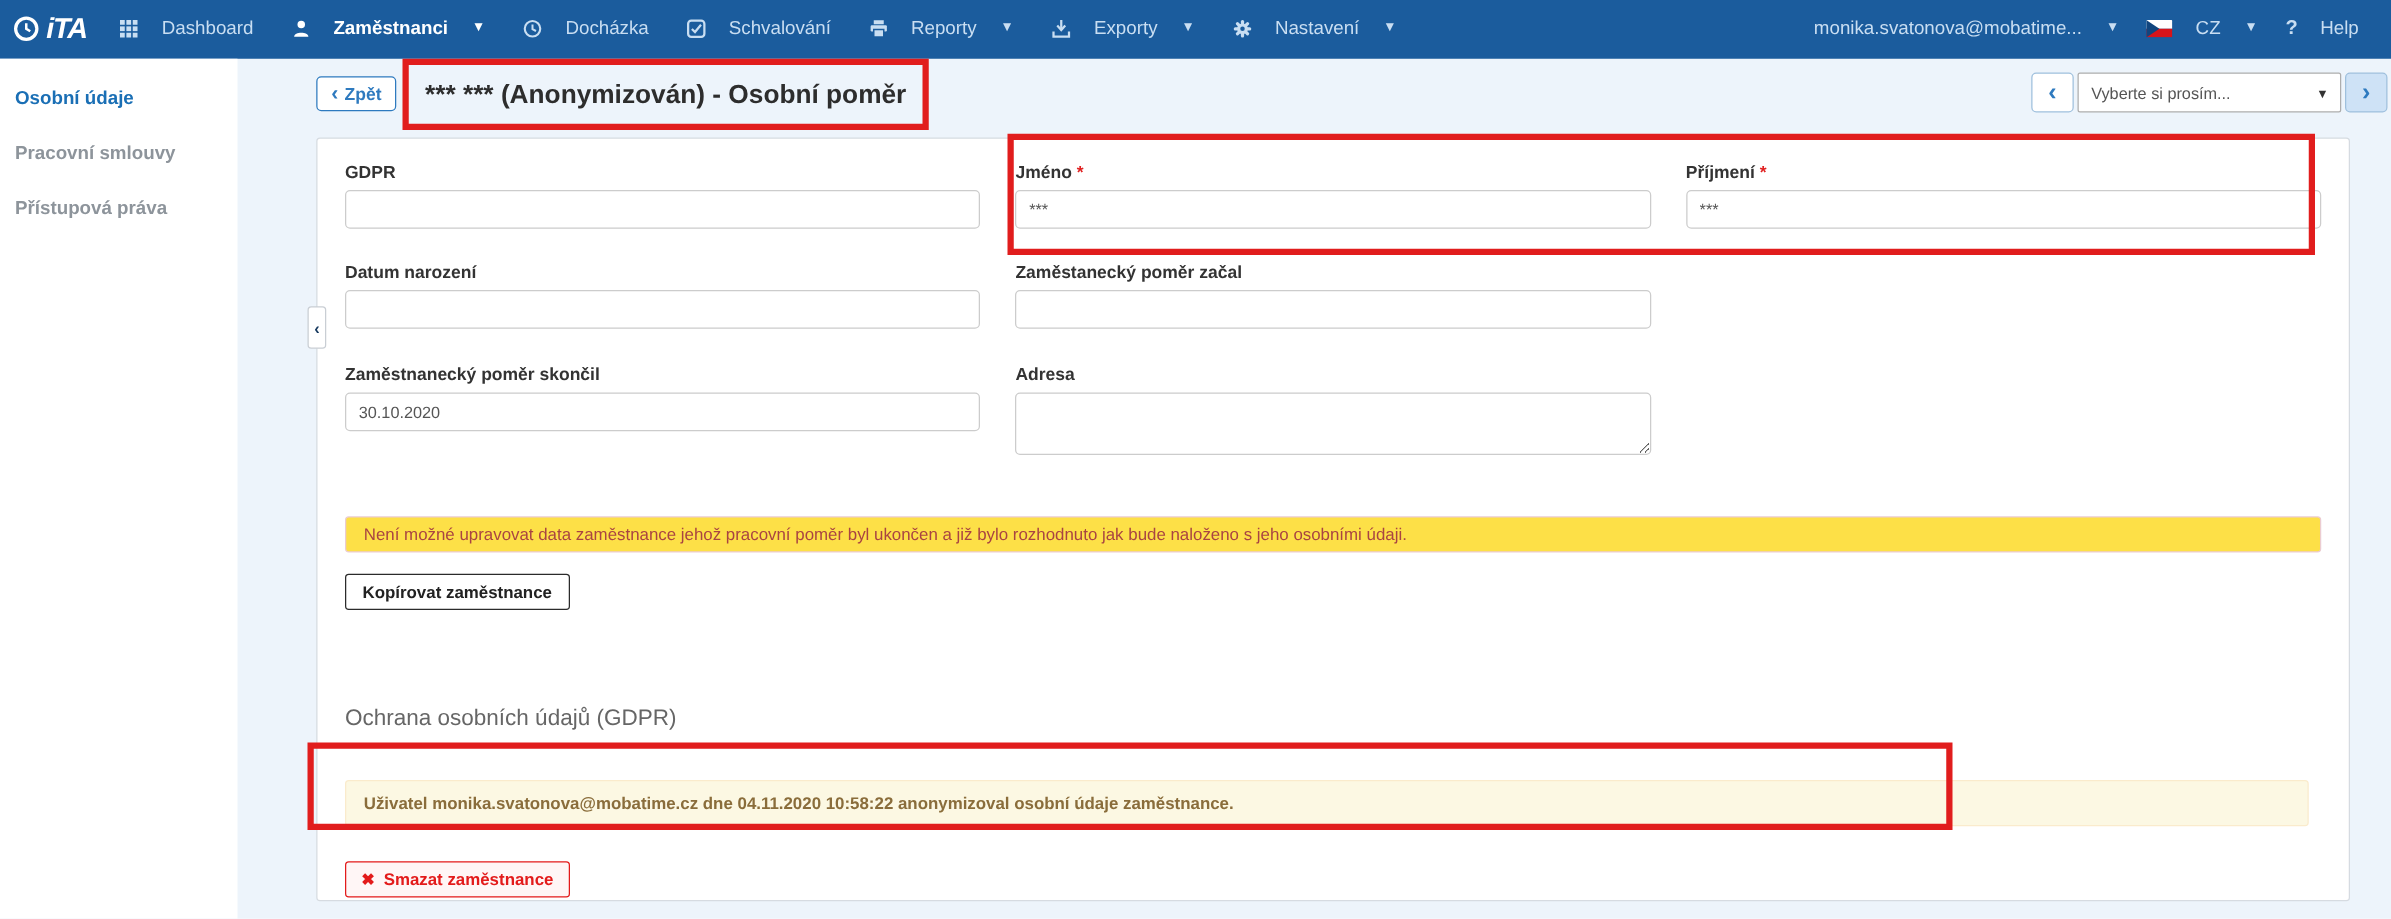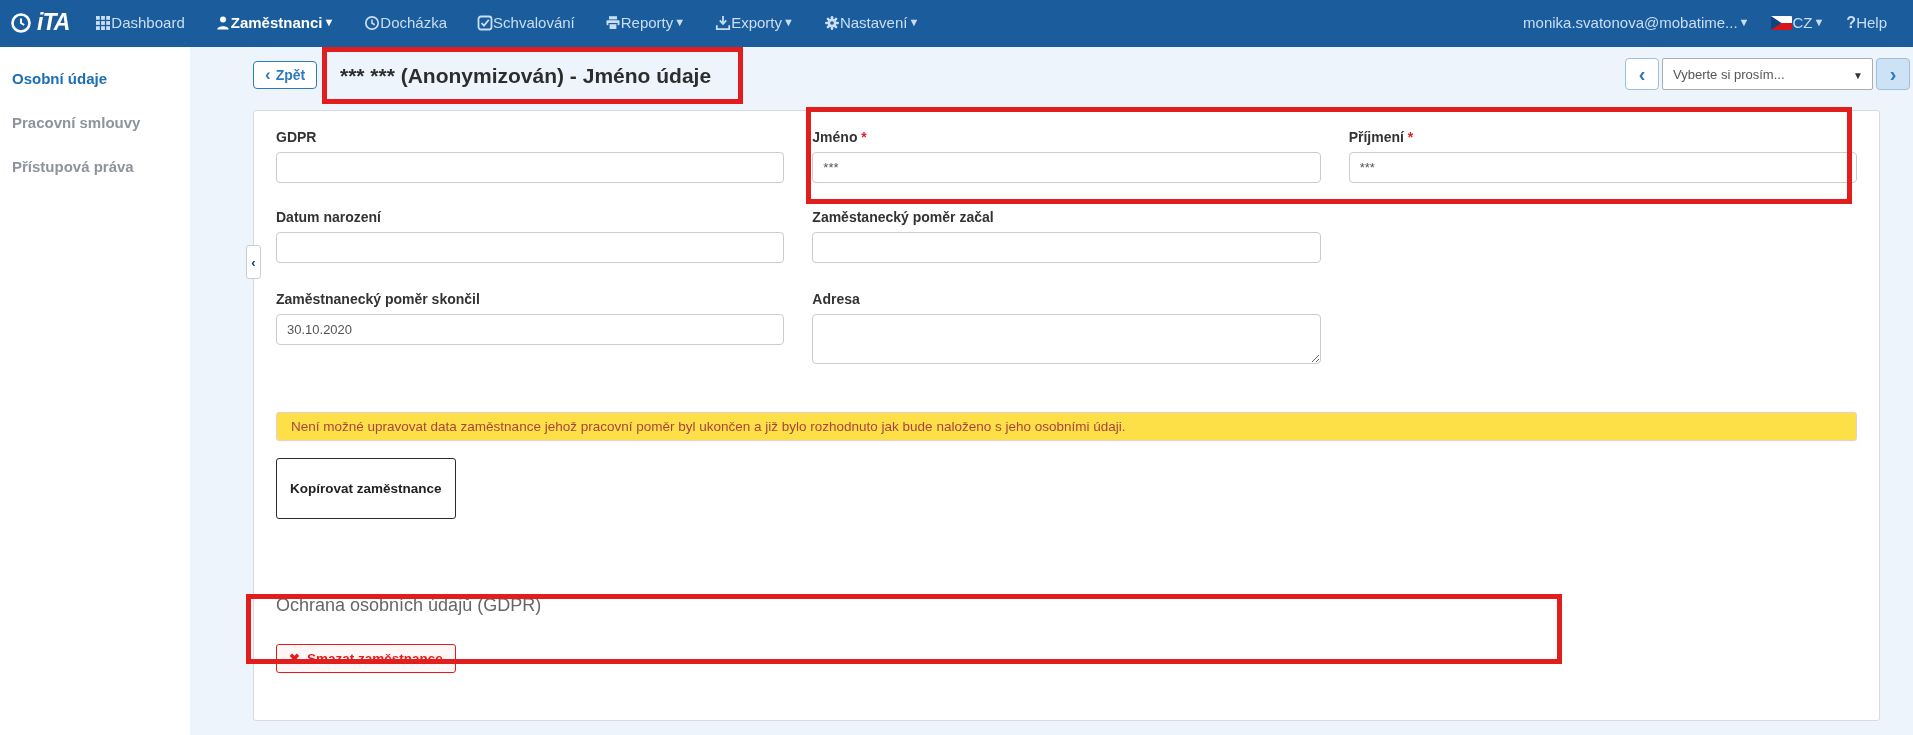--- a/index.html
+++ b/index.html
@@ -13,21 +13,21 @@
 
   
   .navbar {
     position: absolute; top: 0; left: 0; width: 1913px; height: 47px;
     background: #1b5c9d; display: flex; align-items: center;
     padding: 0 26px 2px 10px; color: #c9def2;
   }
   .logo { display: flex; align-items: center; gap: 5px; margin-right: 26px; color: #fff; }
   .logo-text { font-size: 23px; font-weight: bold; font-style: italic; letter-spacing: -1px; }
   .nav-item {
-    display: flex; align-items: center; gap: 0; margin-right: 30px;
+    display: flex; align-items: center; gap: 18px; margin-right: 30px;
     font-size: 15px; color: #c9def2; cursor: pointer; white-space: nowrap;
   }
   .nav-item.active { color: #ffffff; font-weight: bold; }
   .nav-icon { display: inline-flex; width: 16px; height: 16px; }
   .caret { font-size: 11px; line-height: 1; margin-left: 1px; }
   .nav-right { margin-left: auto; display: flex; align-items: center; gap: 22px; }
   .flag { width: 21px; height: 14px; display: inline-block; border-radius: 1px; overflow: hidden; }
 
   
   .sidebar {
@@ -99,21 +99,21 @@
 
   .alert-danger {
     margin-top: 44px; width: 100%; background: #fde047;
     border: 1px solid #ebccd1; border-radius: 3px;
     color: #a94442; font-size: 13.5px; padding: 6px 14px;
   }
   .btn-copy {
     margin-top: 17px; display: inline-block; background: #fff;
     border: 1px solid #2b2b2b; border-radius: 3px;
     font-size: 13.5px; font-weight: bold; color: #222;
-    padding: 22px 13px; cursor: pointer;
+    padding: 6px 13px; cursor: pointer;
   }
   .gdpr-heading { margin-top: 76px; font-size: 18px; color: #666; }
   .alert-warning {
     margin-top: 39px; width: 1571px; background: #fcf8e3;
     border: 1px solid #faebcc; border-radius: 3px;
     color: #8a6d3b; font-size: 13.5px; font-weight: bold; padding: 10px 14px;
   }
   .btn-delete {
     margin-top: 28px; display: inline-flex; align-items: center; gap: 7px;
     background: #fff6f6; border: 1px solid #e31b1b; border-radius: 3px;
@@ -269,21 +269,21 @@
   <div class="sidebar-item">
     <span>Přístupová práva</span>
   </div>
 </div>
 
 <button class="back-btn">
   <span class="chev">‹</span>
   <span>Zpět</span>
 </button>
 
-<div class="page-title">*** *** (Anonymizován) - Jméno údaje</div>
+<div class="page-title">*** *** (Anonymizován) - Osobní poměr</div>
 
 <div class="pager-btn pager-prev">
   <span>‹</span>
 </div>
 <div class="employee-select">
   <span>Vyberte si prosím...</span>
   <span class="sel-caret">▼</span>
 </div>
 <div class="pager-btn pager-next">
   <span>›</span>
@@ -341,20 +341,21 @@
       </div>
       <div></div>
     </div>
 
     <div class="alert-danger">Není možné upravovat data zaměstnance jehož pracovní poměr byl ukončen a již bylo rozhodnuto jak bude naloženo s jeho osobními údaji.</div>
 
     <button class="btn-copy">Kopírovat zaměstnance</button>
 
     <div class="gdpr-heading">Ochrana osobních údajů (GDPR)</div>
 
+    <div class="alert-warning">Uživatel monika.svatonova@mobatime.cz dne 04.11.2020 10:58:22 anonymizoval osobní údaje zaměstnance.</div>
 
     <button class="btn-delete">
       <span class="x-icon">✖</span>
       <span>Smazat zaměstnance</span>
     </button>
   </div>
 </div>
 
 <div class="annotation anno-title"></div>
 <div class="annotation anno-names"></div>

